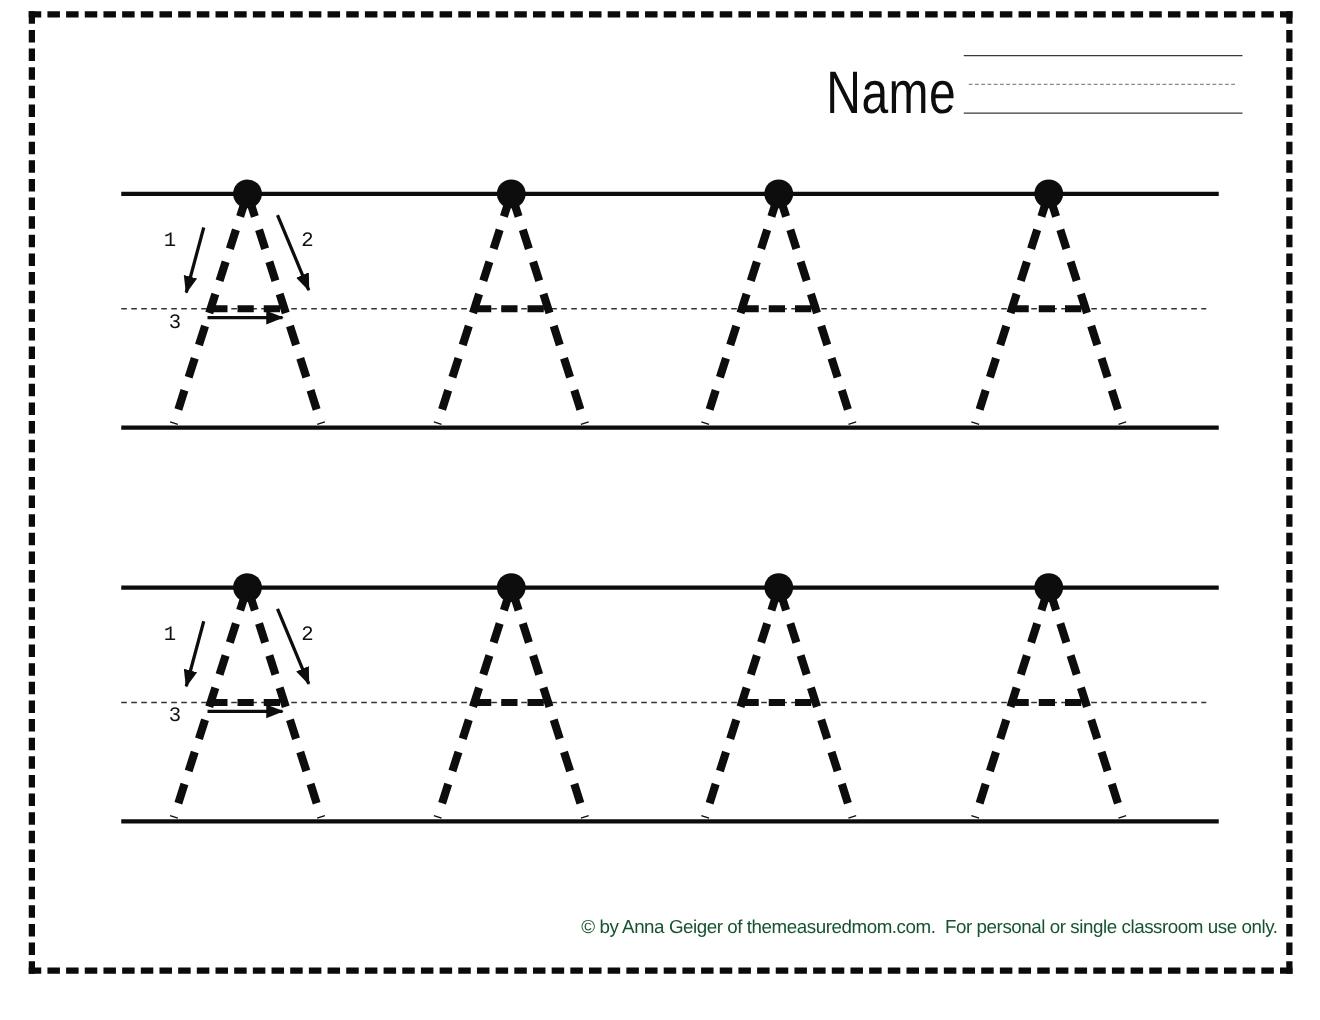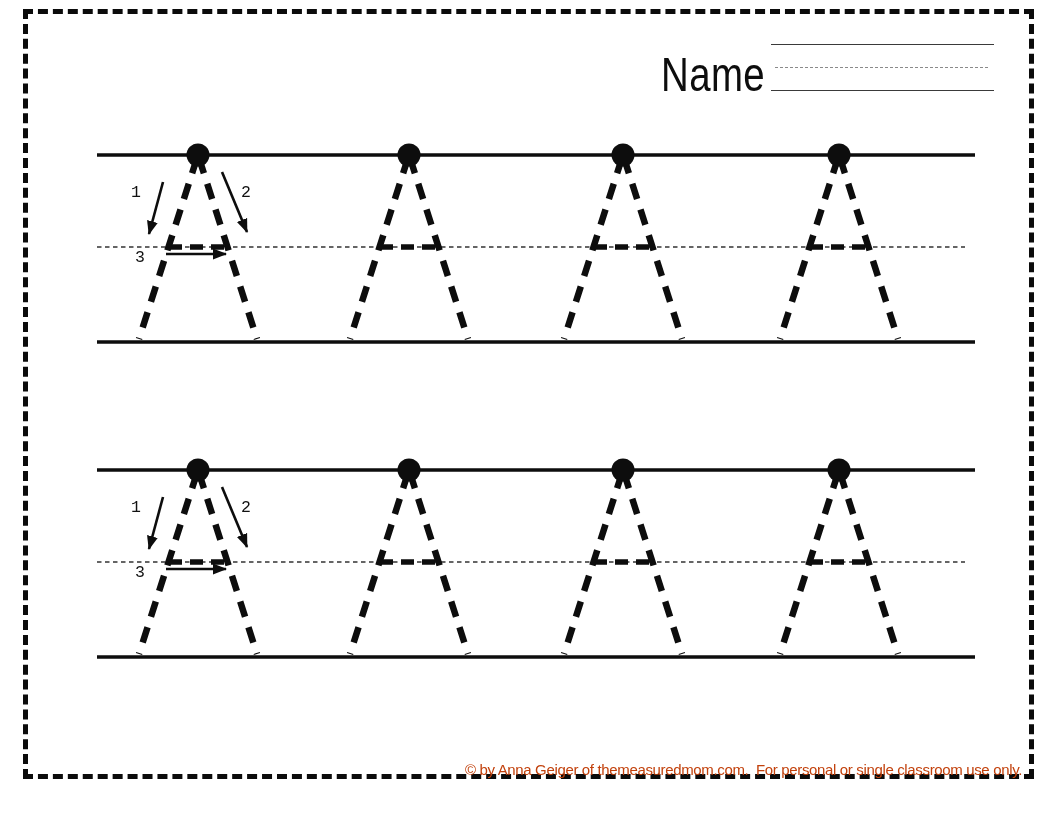--- a/index.html
+++ b/index.html
@@ -45,24 +45,24 @@
   .nl.l3{top:46px;}
   .trace-row{
     position:absolute;
     left:90px;
     width:900px;height:225px;
     z-index:2;
     overflow:visible;
   }
   .copyright{
     position:absolute;
-    right:34px;top:761px;
+    right:34px;top:733px;
     font-size:15px;
     letter-spacing:-0.35px;
-    color:#c2410c;
+    color:#14532d;
     white-space:pre;
     z-index:3;
   }
 </style>
 </head>
 <body>
 
 <div class="page">
 
   <div class="frame"></div>

